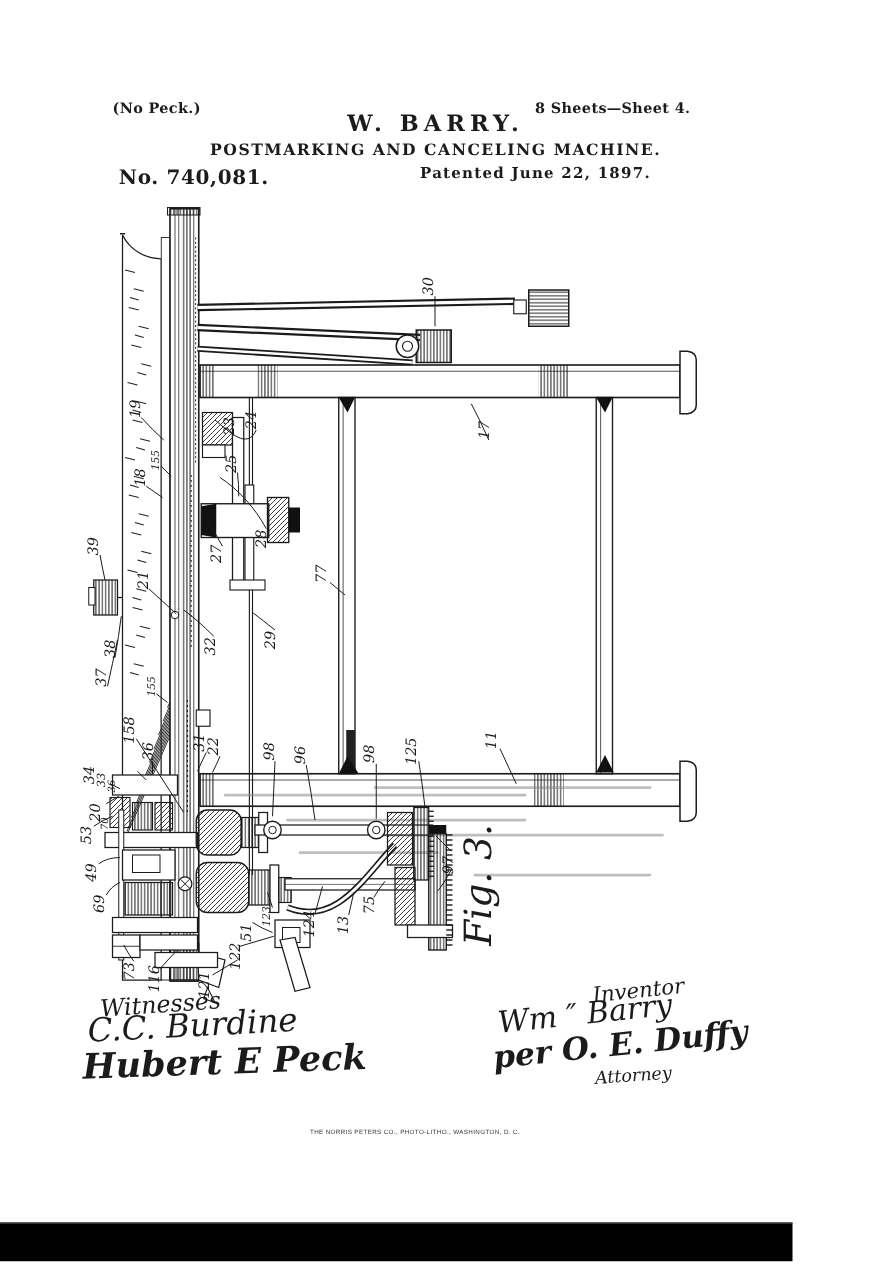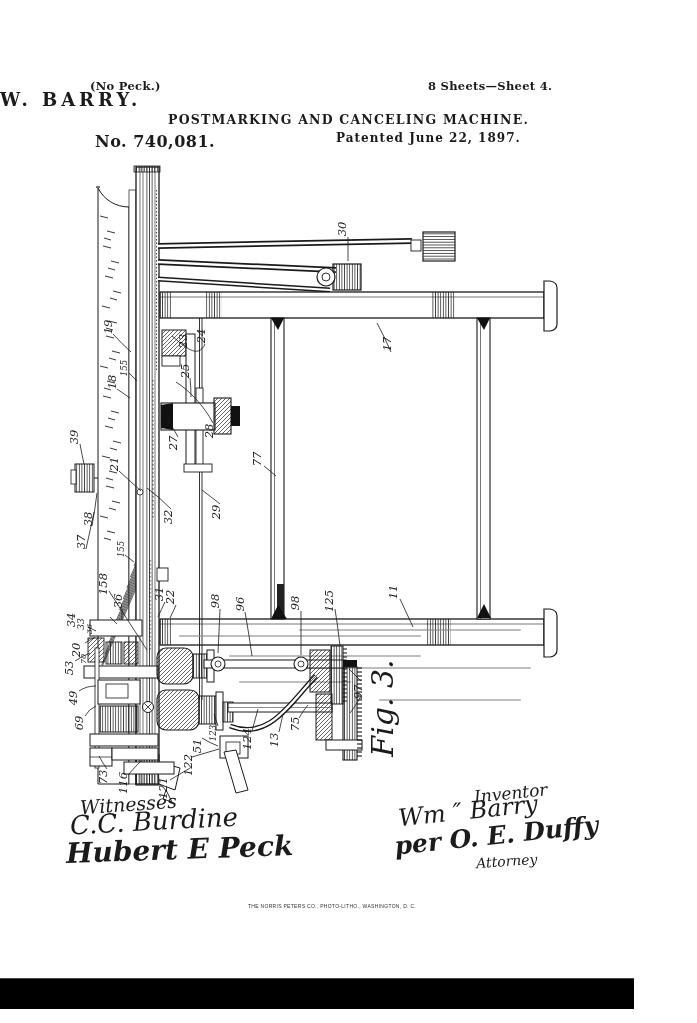--- a/index.html
+++ b/index.html
@@ -1,20 +1,20 @@
 <!DOCTYPE html>
 <html><head>
 <meta charset="utf-8">
 <style>
   html,body{margin:0;padding:0;background:#e8e8e8;}
   .page{position:relative;width:697px;height:1023px;background:#fff;overflow:hidden;
         font-family:"DejaVu Serif",serif;color:#1b1b1b;}
   .abs{position:absolute;white-space:nowrap;}
   .hdr-small{font-size:11.5px;font-weight:bold;letter-spacing:.3px;}
-  .inventor-name{left:0;right:0;top:89px;font-size:18px;letter-spacing:4px;font-weight:bold;}
+  .inventor-name{left:0;right:0;top:89px;text-align:center;font-size:18px;letter-spacing:4px;font-weight:bold;}
   .doc-title{left:0;right:0;top:112px;text-align:center;font-size:12.5px;font-weight:bold;letter-spacing:1.2px;}
   .pat-no{left:95px;top:132px;font-size:16px;font-weight:bold;letter-spacing:.5px;}
   .pat-date{left:336px;top:131px;font-size:12px;font-weight:bold;letter-spacing:1px;}
   .script{font-family:"DejaVu Serif",serif;font-style:italic;}
   .witnesses{left:80px;top:793px;font-size:19px;transform:rotate(-4deg);}
   .witness1{left:70px;top:806px;font-size:26px;transform:rotate(-3deg);}
   .witness2{left:66px;top:833px;font-size:28px;font-weight:bold;transform:rotate(-2deg);}
   .inv-head{left:474px;top:783px;font-size:17px;transform:rotate(-6deg);}
   .inv-sig{left:398px;top:797px;font-size:24px;transform:rotate(-6deg);}
   .att-sig{left:394px;top:821px;font-size:25px;font-weight:bold;transform:rotate(-6deg);}

